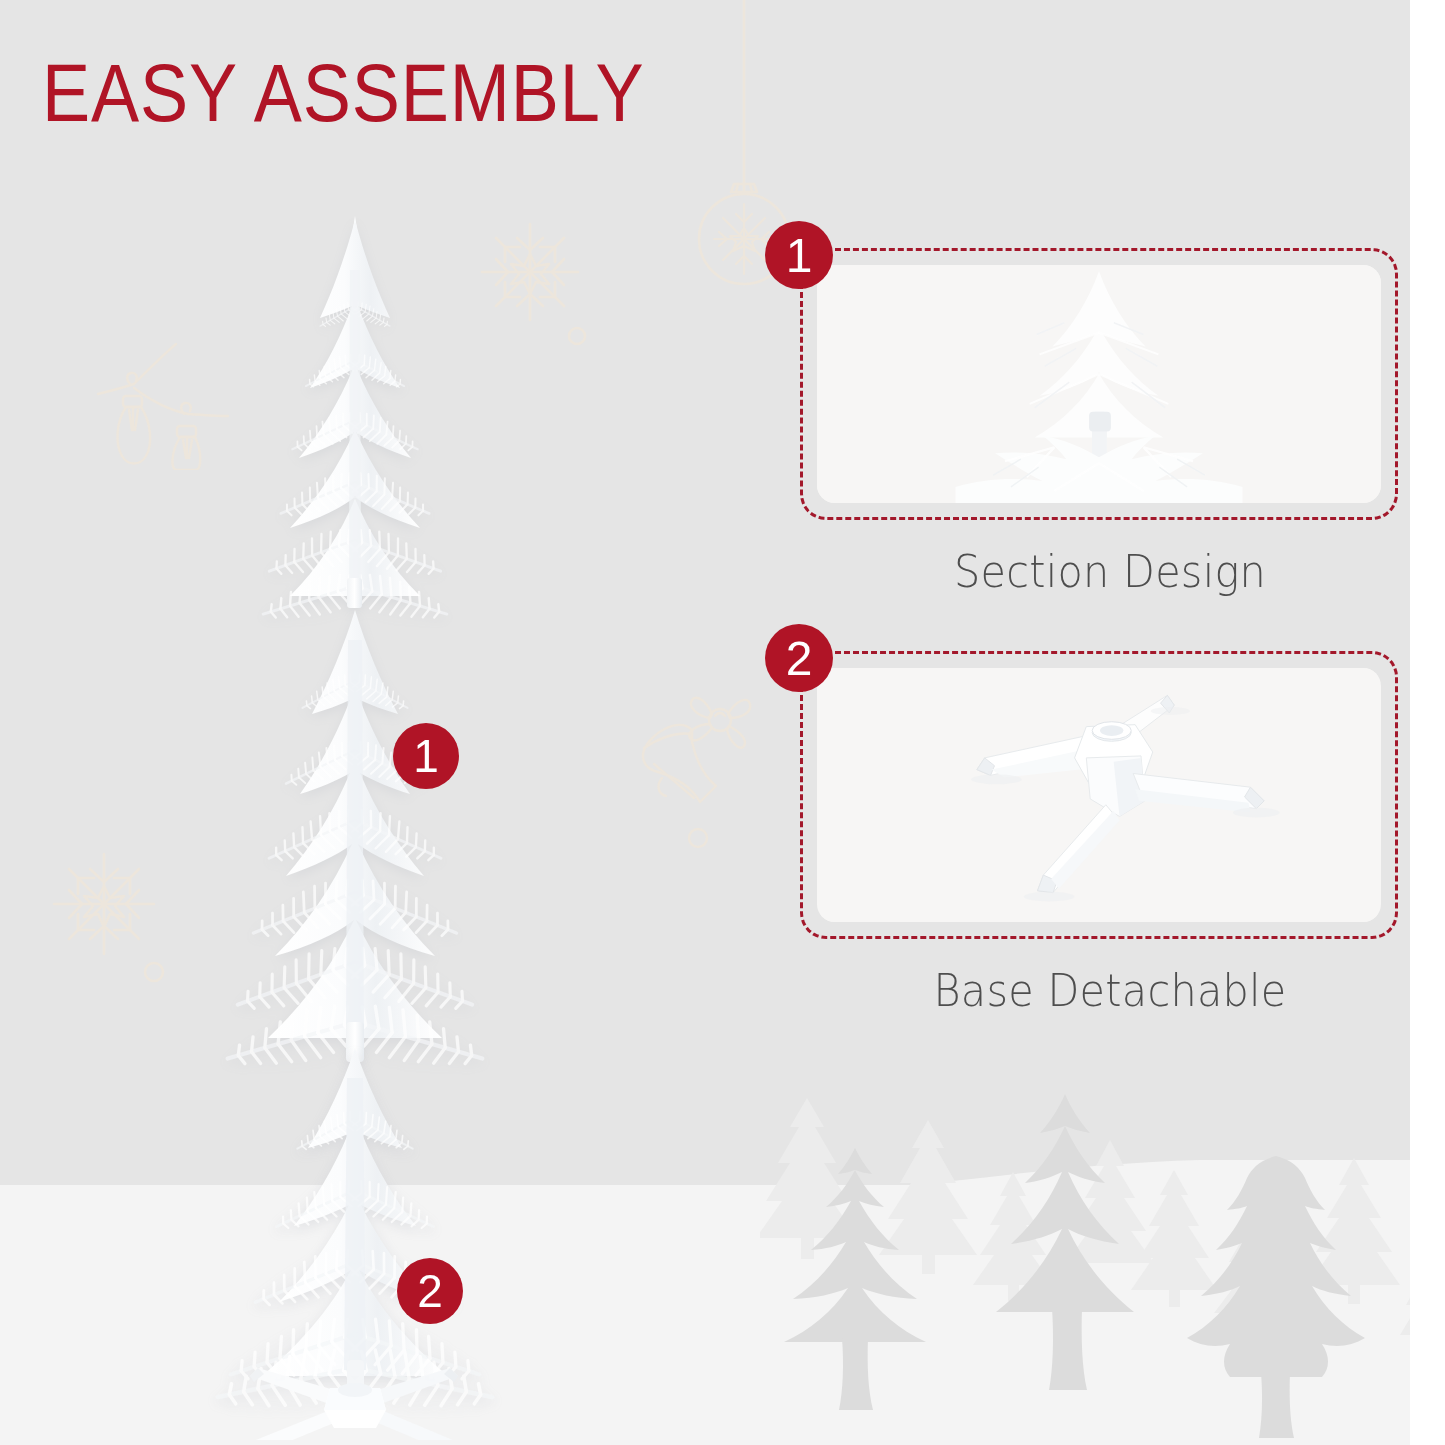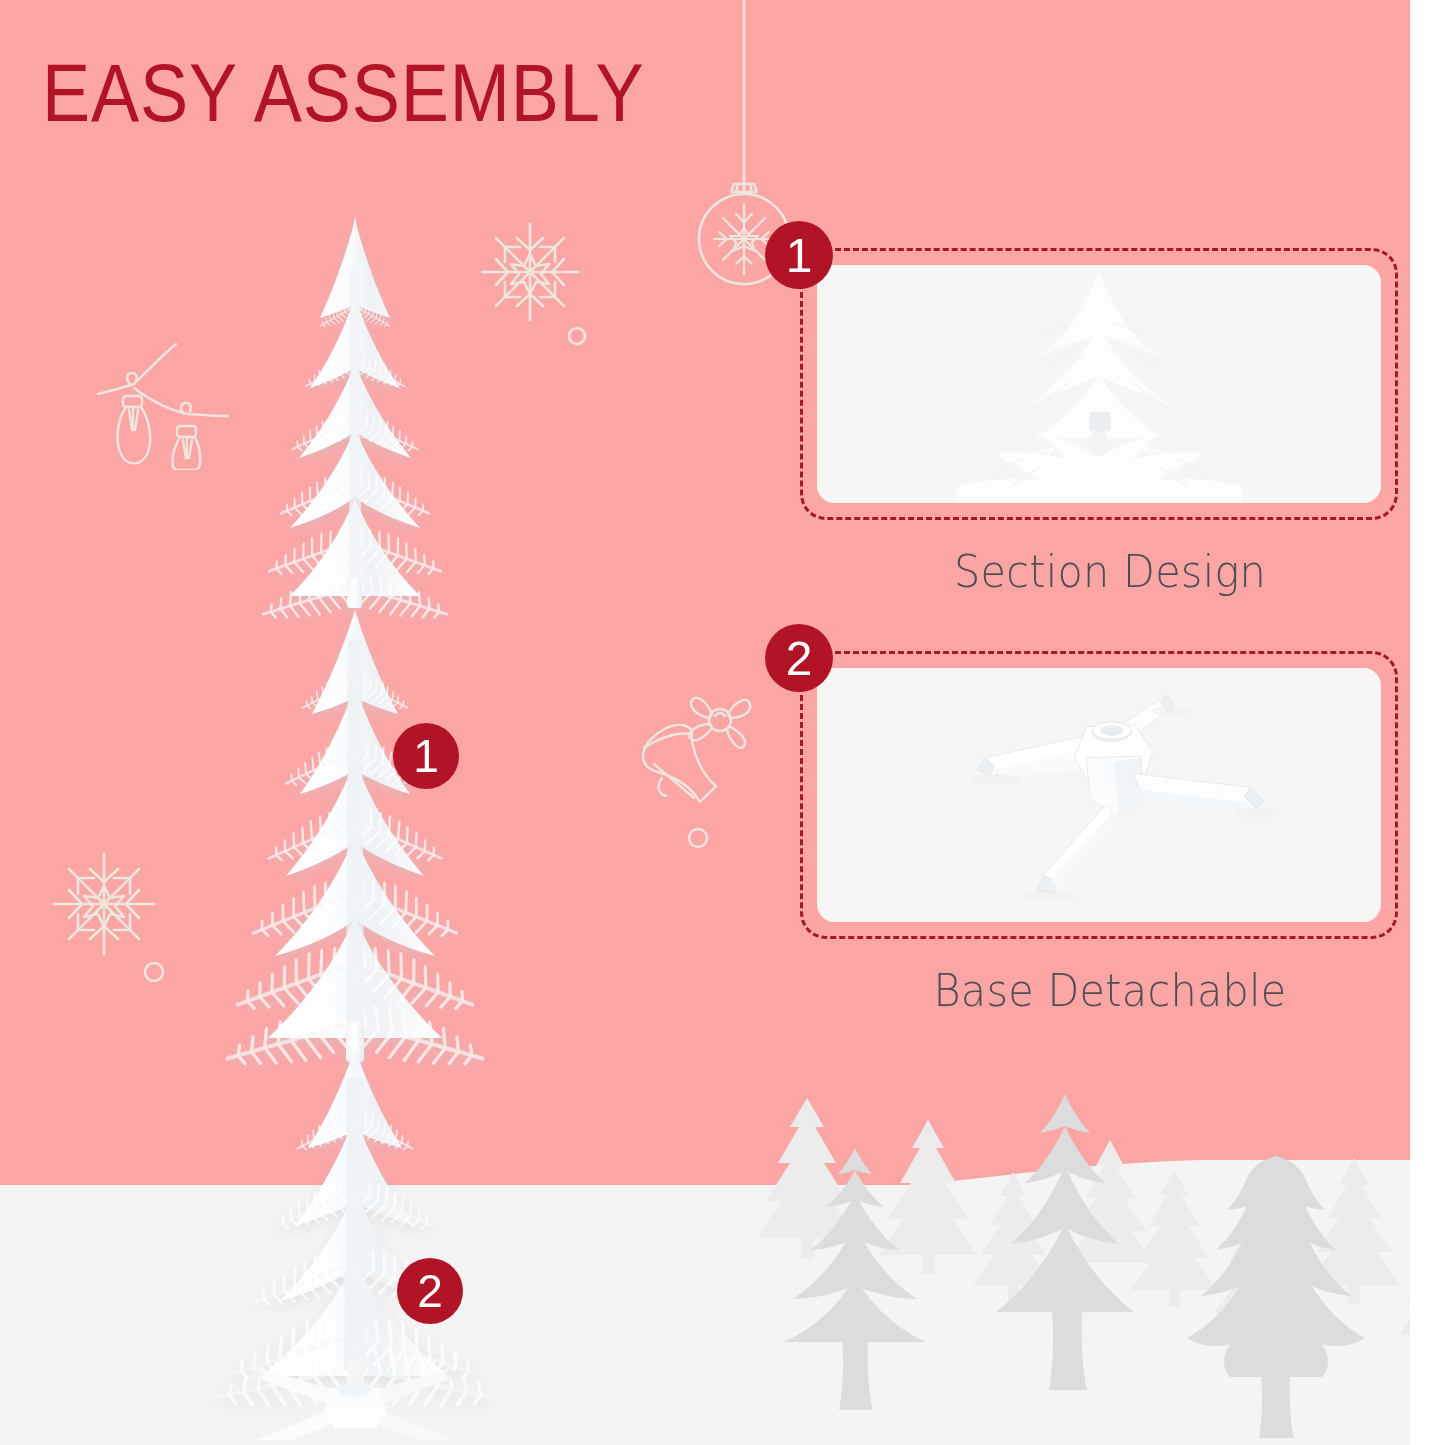--- a/index.html
+++ b/index.html
@@ -10,21 +10,21 @@
     width: 1445px;
     height: 1445px;
     background: #ffffff;
     font-family: "Liberation Sans", sans-serif;
     overflow: hidden;
   }
   #stage {
     position: relative;
     width: 1410px;
     height: 1445px;
-    background: #fca5a5;
+    background: #e5e5e5;
     overflow: hidden;
   }
 
   
   .ground {
     position: absolute;
     left: 0;
     top: 1185px;
     width: 1445px;
     height: 260px;

